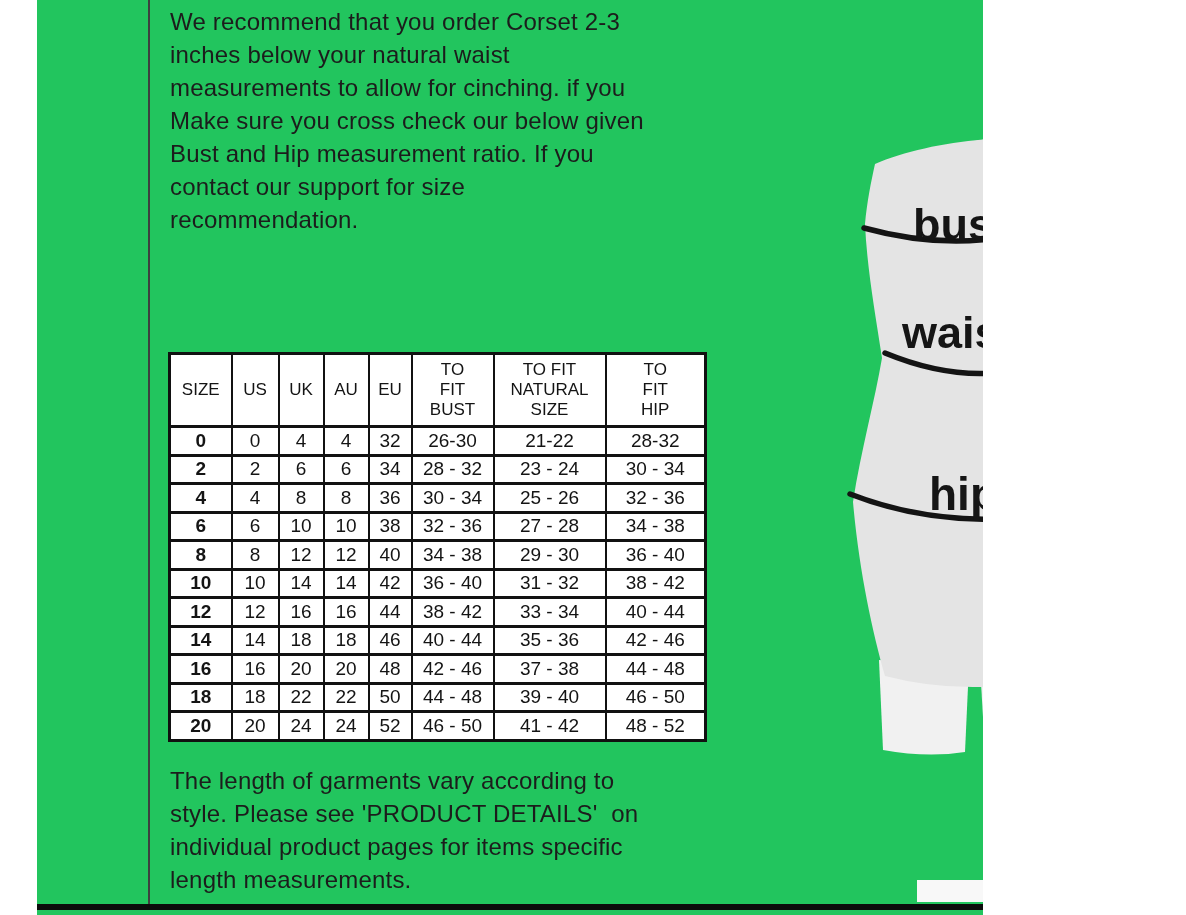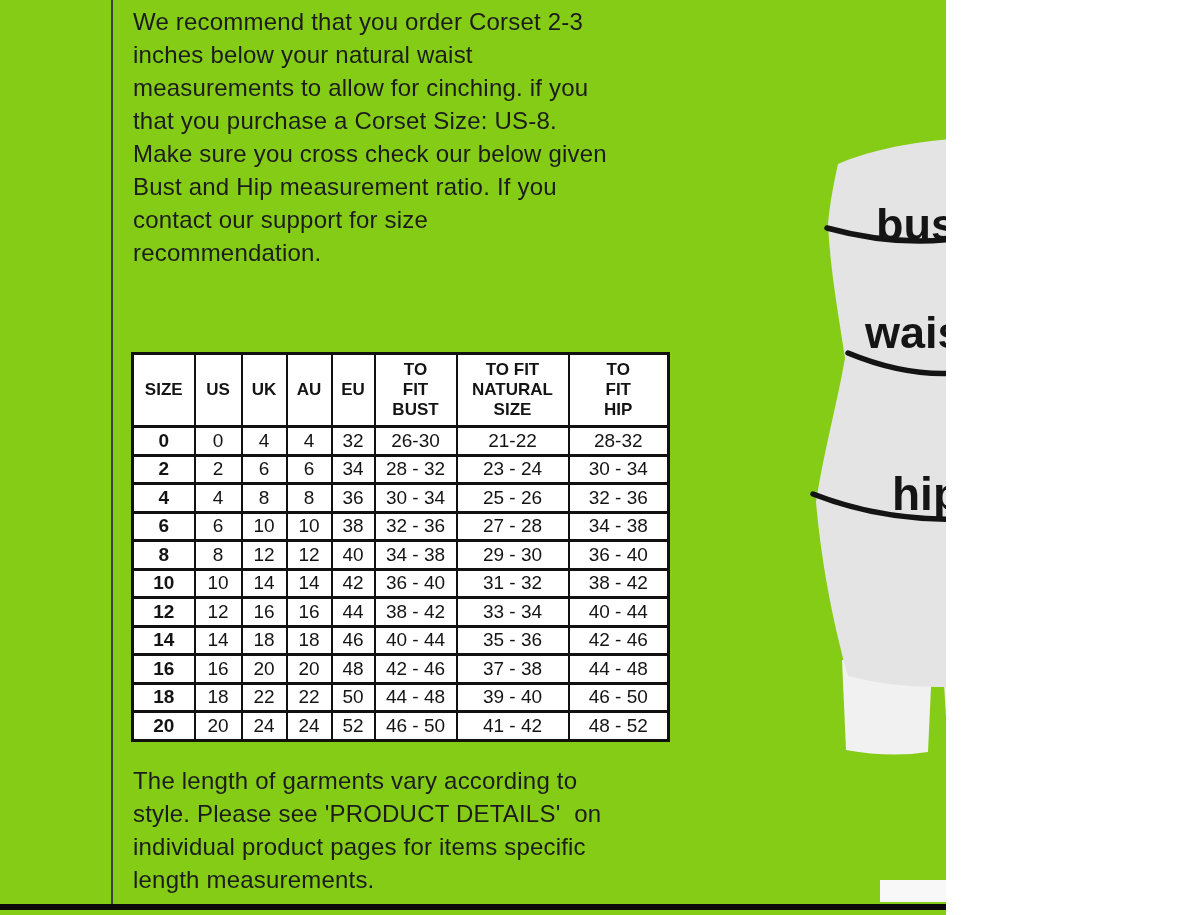--- a/index.html
+++ b/index.html
@@ -1,18 +1,18 @@
 <!DOCTYPE html>
 <html><head>
 <meta charset="utf-8">
 <style>
   html,body { margin:0; padding:0; background:#ffffff; }
   .page {
-    position:relative; width:946px; height:915px; background:#84cc16;
-    font-family:"Liberation Sans", sans-serif; color:#1c1c1c; overflow:hidden;
+    position:relative; width:946px; height:915px; background:#22c55e;
+    font-family:"Liberation Sans", sans-serif; color:#1c1c1c; overflow:hidden;margin-left:37px;
   }
   .left-rule {
     position:absolute; left:111px; top:0; width:2px; height:906px; background:#3f3f3f;
   }
   .bottom-rule {
     position:absolute; left:0; top:904px; width:1186px; height:6px; background:#0b0b0b;
   }
   .para { position:absolute; left:133px; }
   .para .line {
     font-size:24px; line-height:33px; white-space:pre; letter-spacing:0.2px; color:#1c1c1c;
@@ -22,21 +22,21 @@
 
   table.size-table {
     position:absolute; left:131px; top:352px; width:536px;
     border-collapse:collapse; table-layout:fixed; background:#fff;
   }
   table.size-table th, table.size-table td {
     border:2px solid #111; text-align:center; vertical-align:middle;
     font-family:"Liberation Sans", sans-serif; color:#141414; padding:0;
   }
   table.size-table th {
-    border-top-width:3px; font-size:17px; font-weight:bold; line-height:20px;
+    border-top-width:3px; font-size:17px; font-weight:normal; line-height:20px;
     white-space:pre-line; height:70px;
   }
   table.size-table td {
     font-size:19px; height:25.5px; border-top-width:3px; border-bottom-width:3px;
   }
   table.size-table tr > *:first-child { border-left-width:3px; }
   table.size-table tr > *:last-child  { border-right-width:3px; }
   table.size-table td.size-col { font-weight:bold; }
 
   .diagram { position:absolute; left:780px; top:100px; width:400px; height:812px; }
@@ -48,21 +48,20 @@
 <body>
 
 <div class="page">
 
   <div class="left-rule"></div>
 
   <div class="para intro">
       <div class="line">We recommend that you order Corset 2-3</div>
       <div class="line">inches below your natural waist</div>
       <div class="line">measurements to allow for cinching. if you</div>
-      <div class="line">that you purchase a Corset Size: US-8.</div>
       <div class="line">Make sure you cross check our below given</div>
       <div class="line">Bust and Hip measurement ratio. If you</div>
       <div class="line">contact our support for size</div>
       <div class="line">recommendation.</div>
     </div>
 
   <table class="size-table">
     <colgroup>
       <col style="width:62px">
         <col style="width:47px">

